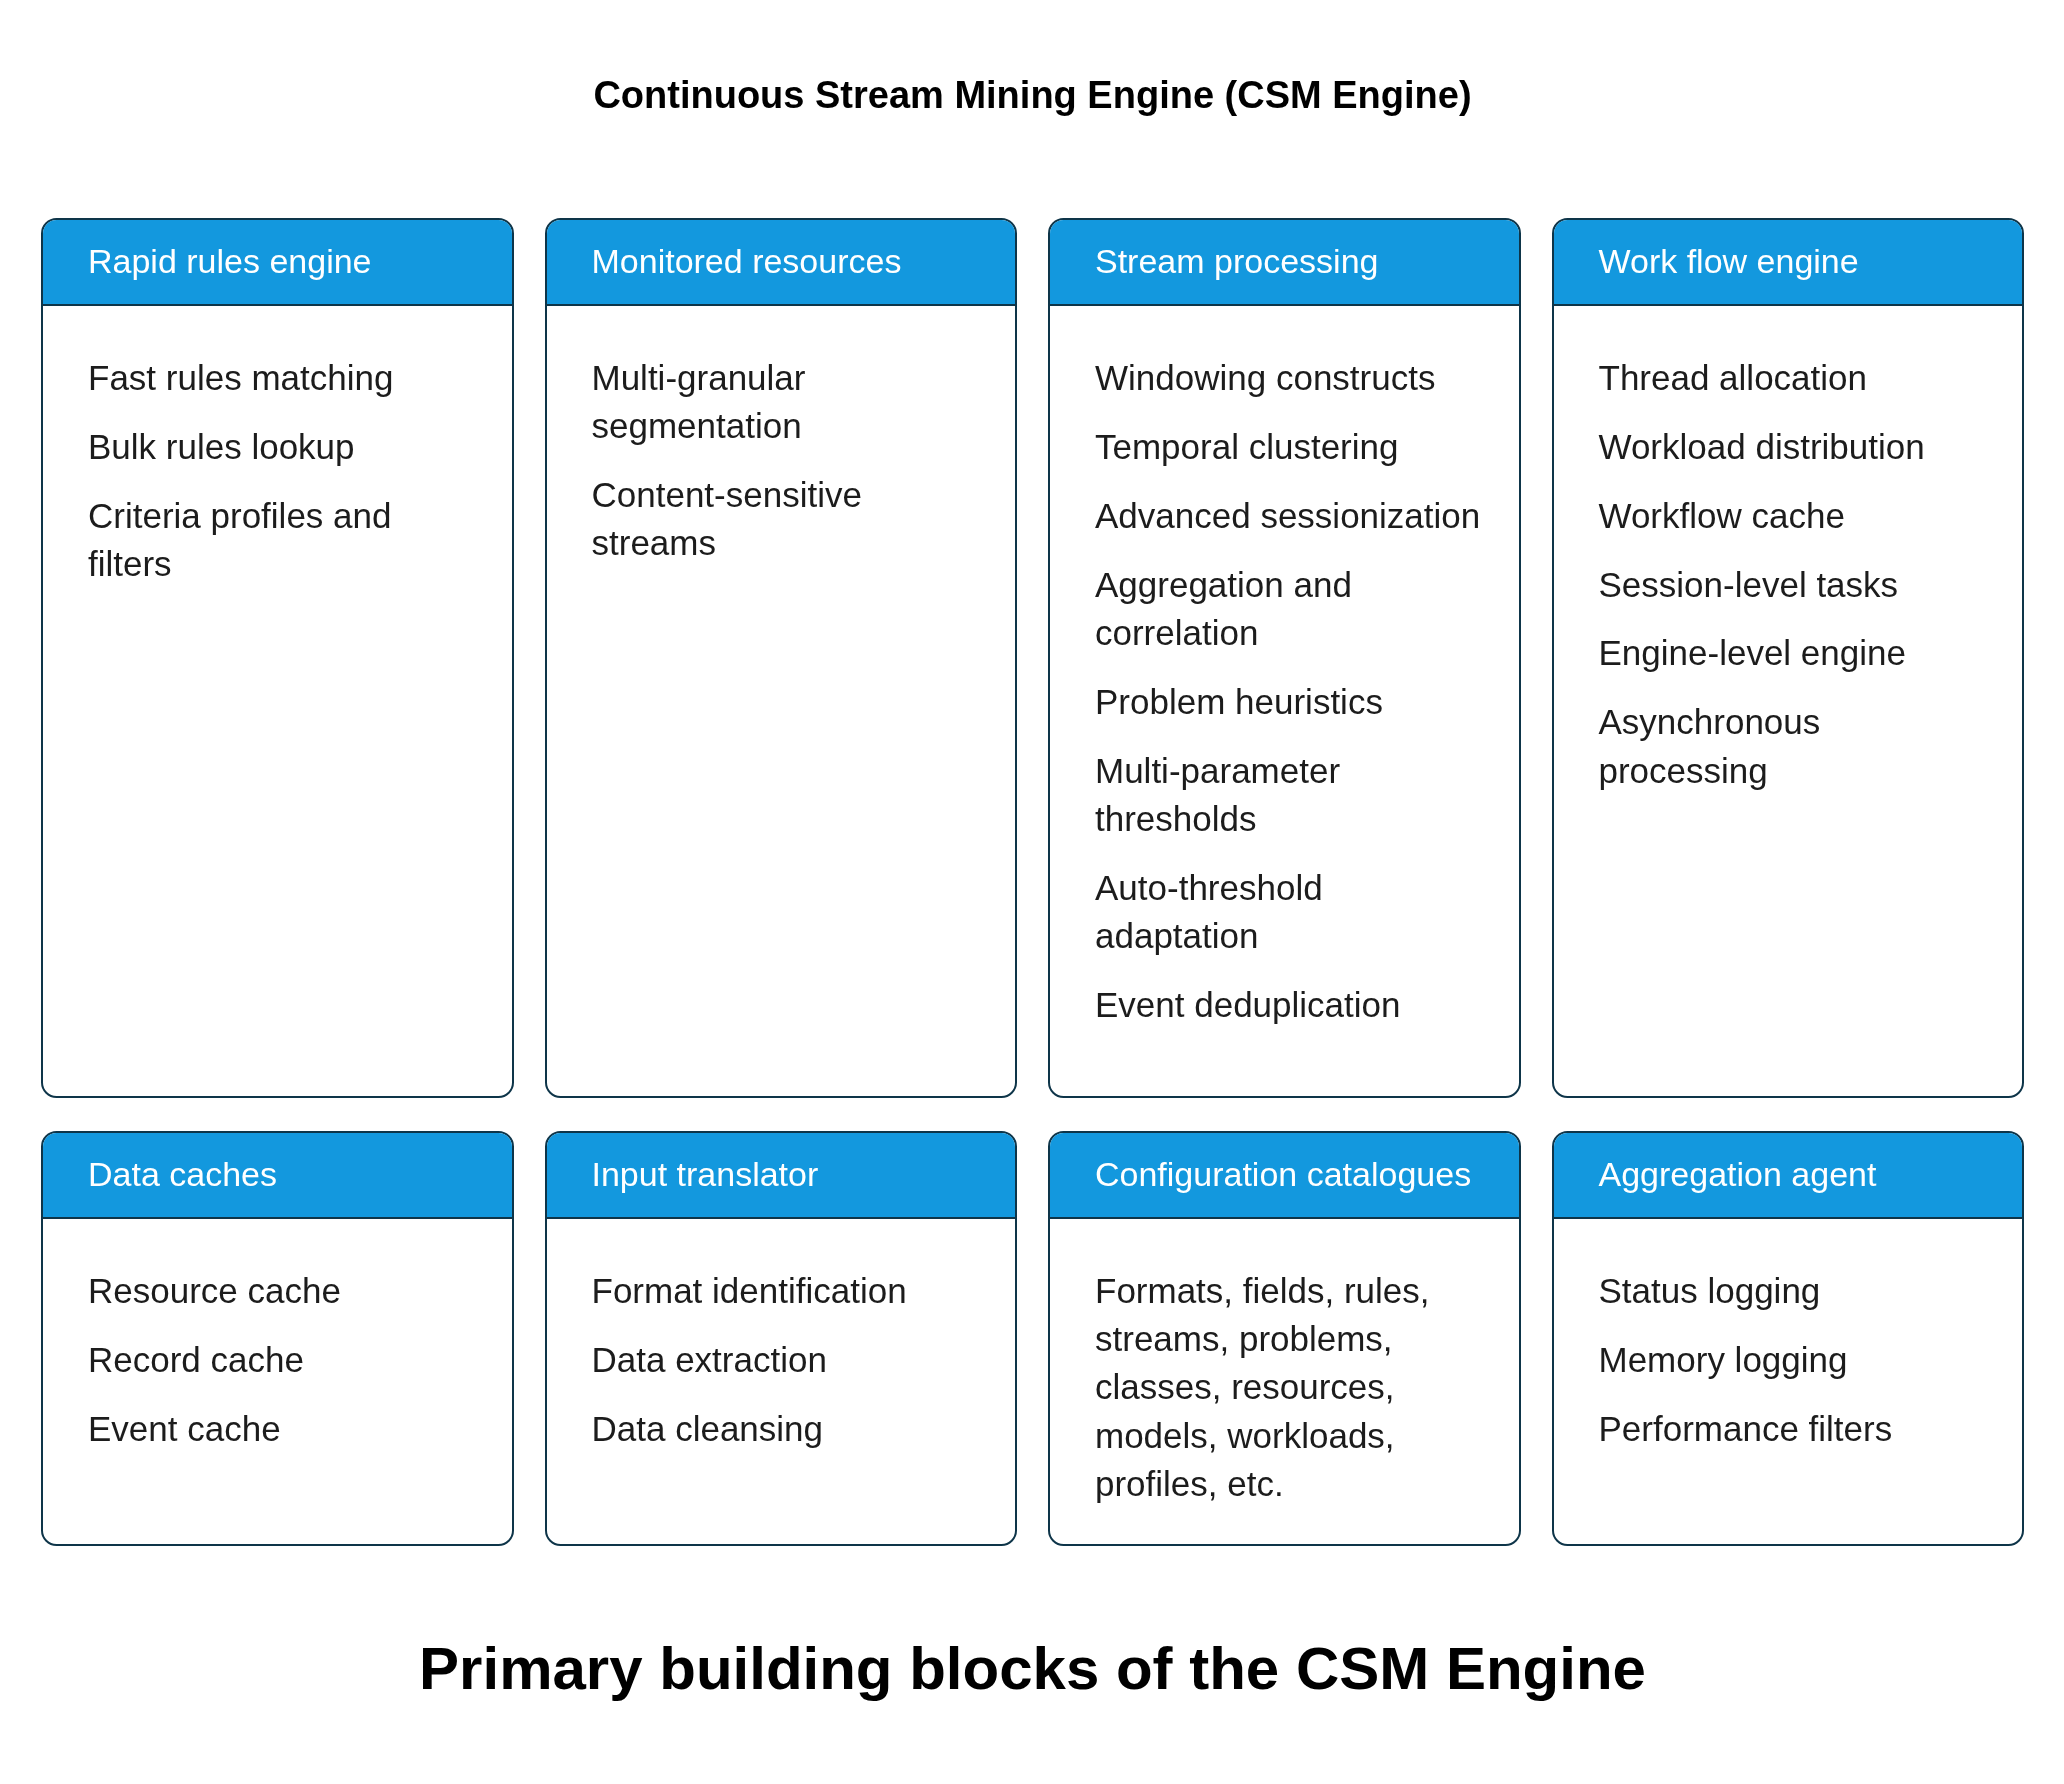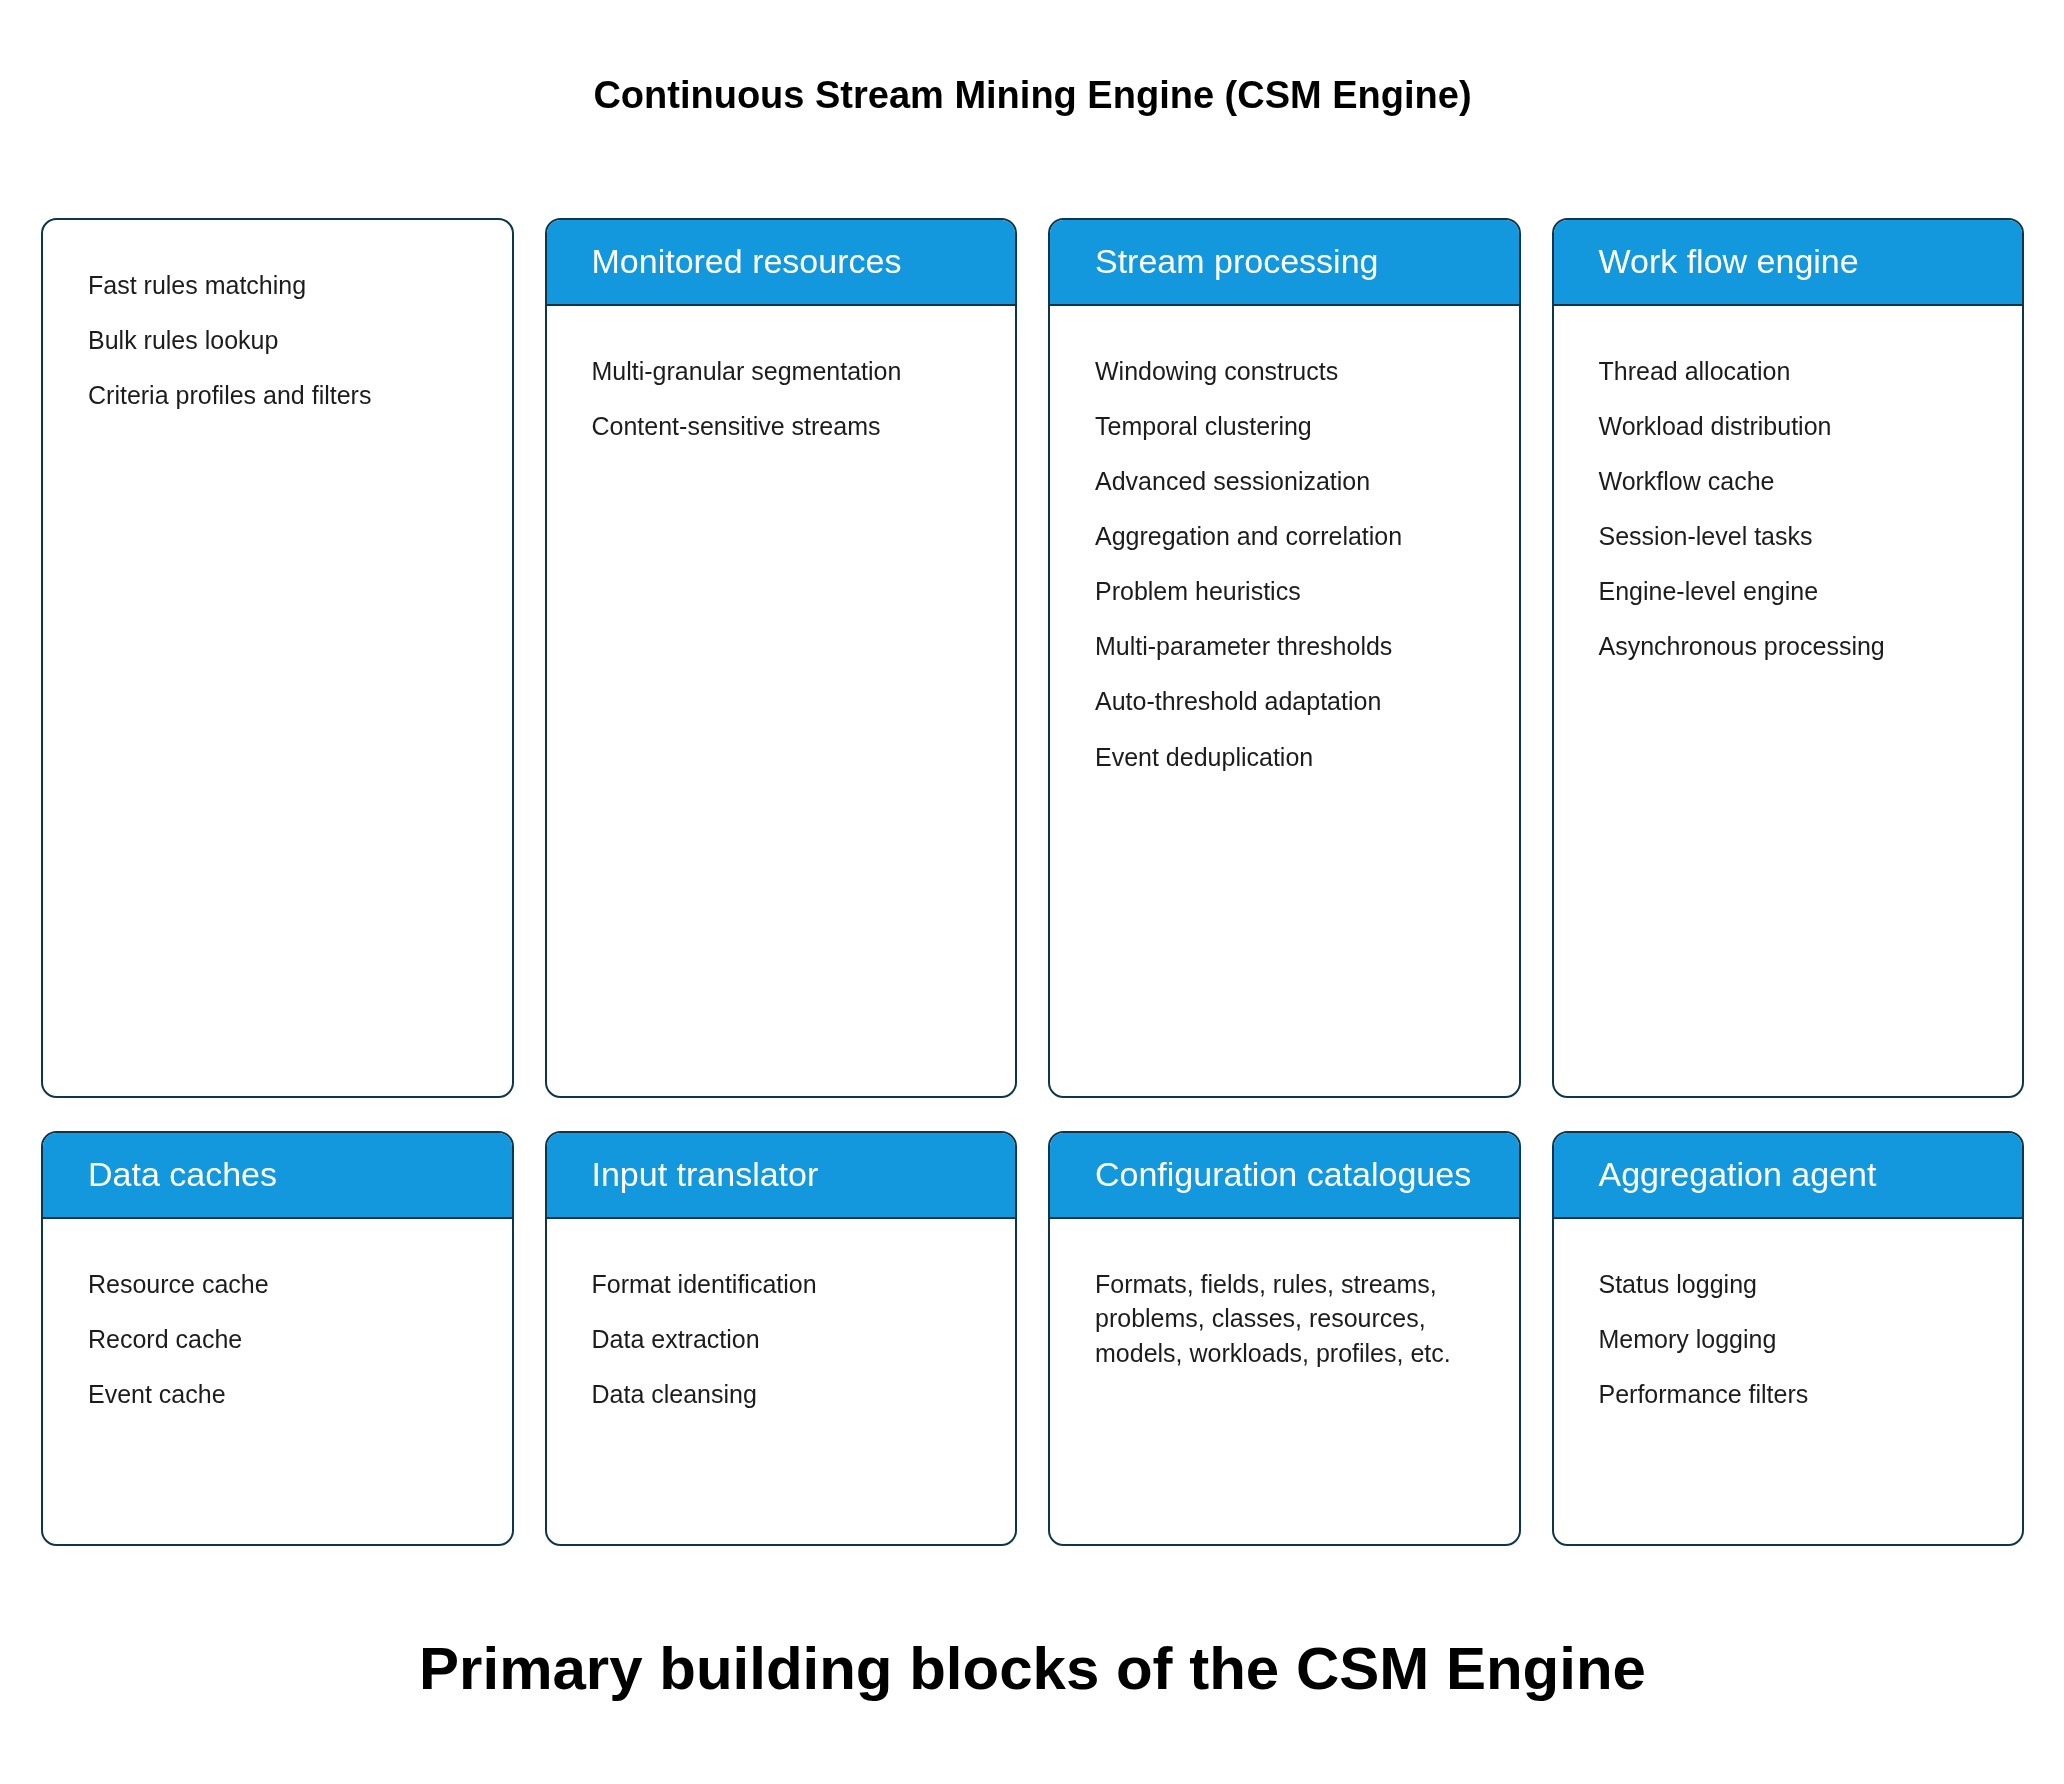--- a/index.html
+++ b/index.html
@@ -54,40 +54,43 @@
     color: #fff;
     font-size: 34px;
     line-height: 1.1;
     white-space: nowrap;
   }
   .card-body {
     padding: 48px 38px 0 45px;
   }
   .card-item {
     margin: 0 0 20.6px 0;
-    font-size: 25px;
+    font-size: 35px;
     line-height: 1.38;
     color: var(--text);
   }
   .page-caption {
     margin: 91px 52px 0;
     text-align: center;
     font-size: 60px;
     line-height: 1.05;
     font-weight: 700;
     color: #000;
   }
 </style>
 </head>
 <body>
 
 <h1 class="page-title">Continuous Stream Mining Engine (CSM Engine)</h1>
 
 <main class="cards-grid">
   <section class="card">
+    <header class="card-header">
+      <span class="card-title">Rapid rules engine</span>
+    </header>
     <div class="card-body">
         <p class="card-item">Fast rules matching</p>
         <p class="card-item">Bulk rules lookup</p>
         <p class="card-item">Criteria profiles and filters</p>
       </div>
   </section>
 
   <section class="card">
     <header class="card-header">
       <span class="card-title">Monitored resources</span>

